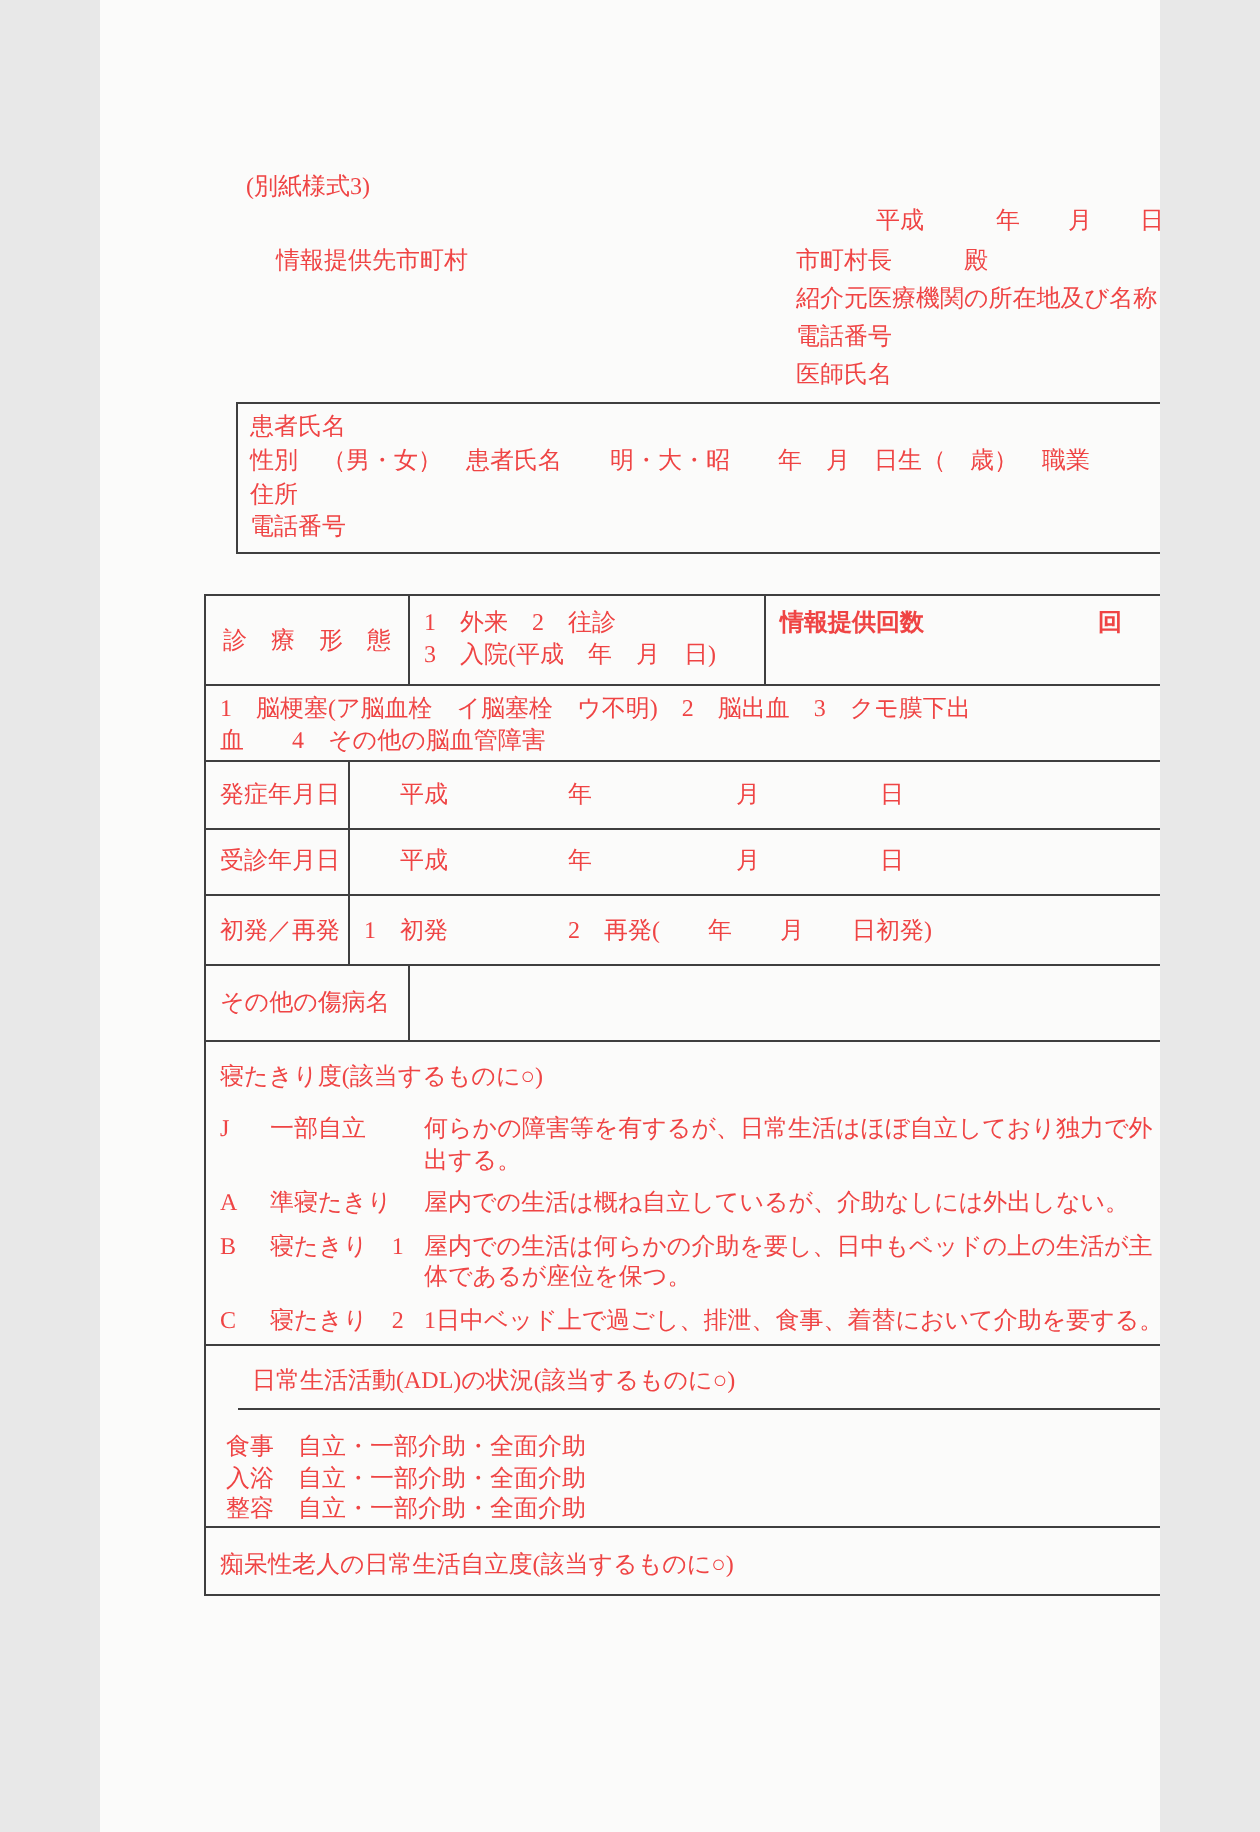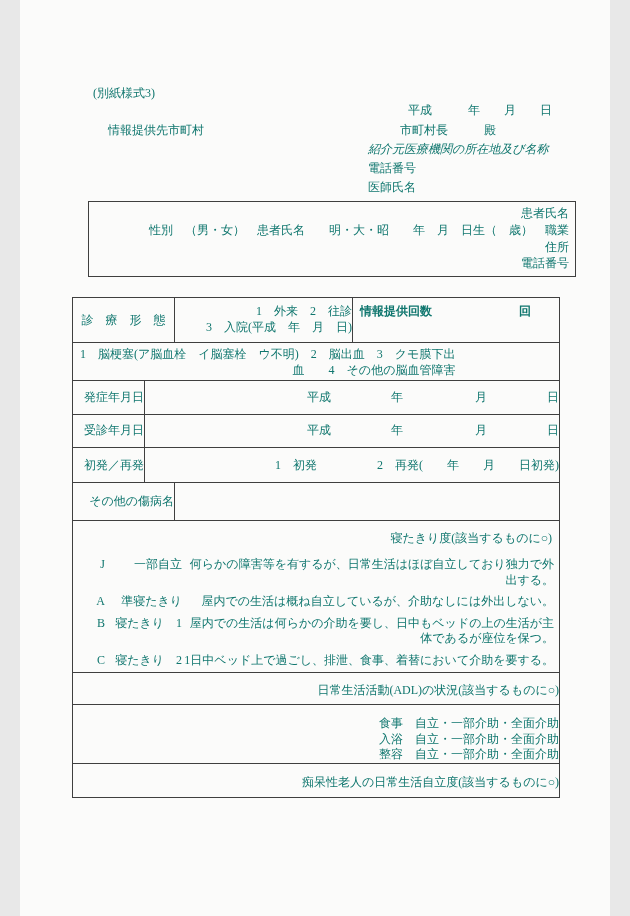--- a/index.html
+++ b/index.html
@@ -1,34 +1,33 @@
 <!DOCTYPE html>
 <html lang="ja"><head>
 <meta charset="utf-8">
 <style>
   html,body{margin:0;padding:0;}
   body{background:#e8e8e8;}
   .page{
     position:relative;
-    width:590px;height:916px;
+    width:530px;height:916px;
     margin:0 auto;
     background:#fbfbfa;
     font-family:"Liberation Serif","DejaVu Serif",serif;
-    color:#0f766e;
+    color:#ef4444;
     font-size:12px;
     overflow:hidden;
-    text-align:right;
   }
   .abs{position:absolute;white-space:nowrap;}
   
   .form-label{left:73px;top:85px;}
   .date-line{left:388px;top:102px;}
   .recipient{left:88px;top:122px;}
-  .mayor{left:380px;top:122px;}
-  .referrer{left:348px;top:141px;font-style:italic;}
+  .mayor{left:348px;top:122px;}
+  .referrer{left:348px;top:141px;}
   .hdr-phone{left:348px;top:160px;}
   .hdr-doctor{left:348px;top:179px;}
   
   .patient-box{
     position:absolute;left:68px;top:201px;width:488px;height:76px;
     box-sizing:border-box;border:1px solid #3f3f3f;
     padding:3px 6px;line-height:16.8px;white-space:nowrap;
   }
   
   .care-table{
@@ -58,21 +57,21 @@
   .sub-val{flex:1;white-space:nowrap;}
   .onset-val,.visit-val{padding-left:25px;}
   .recur-val{padding-left:7px;}
   .rowF{height:38px;}
   .rowG{height:152px;padding:9px 7px 0 7px;box-sizing:border-box;}
   .bedridden-title{margin-bottom:10px;}
   .bed-item{display:flex;margin-bottom:6px;line-height:15.5px;}
   .bed-code{width:25px;flex:0 0 25px;}
   .bed-name{width:77px;flex:0 0 77px;white-space:nowrap;}
   .bed-desc{width:372px;flex:0 0 372px;}
-  .rowH{height:32px;padding:9px 0 0 7px;white-space:nowrap;}
+  .rowH{height:32px;padding:9px 0 0 7px;white-space:nowrap;margin-left:16px;}
   .rowI{height:59px;}
   .adl-col{padding:11px 0 0 7px;line-height:15.5px;white-space:nowrap;}
   .adl-left{width:248px;flex:0 0 248px;}
   .adl-right{flex:1;padding-left:10px;}
   .adl-opt{margin-left:12px;}
   .rowJ{height:33px;padding:10px 0 0 7px;white-space:nowrap;}
 </style>
 </head>
 <body>
 

